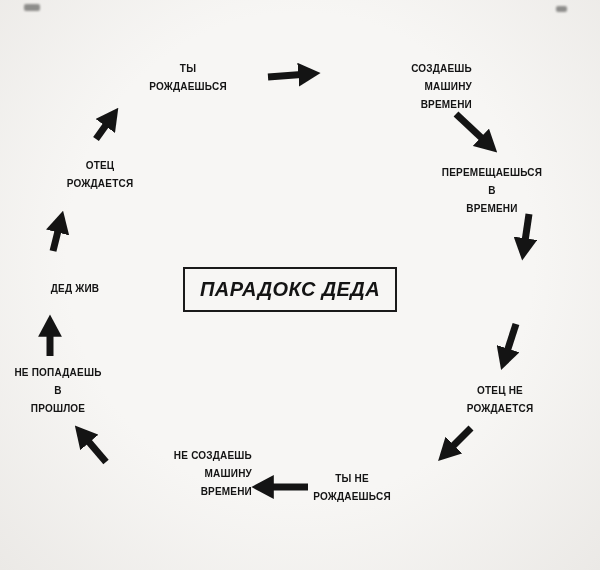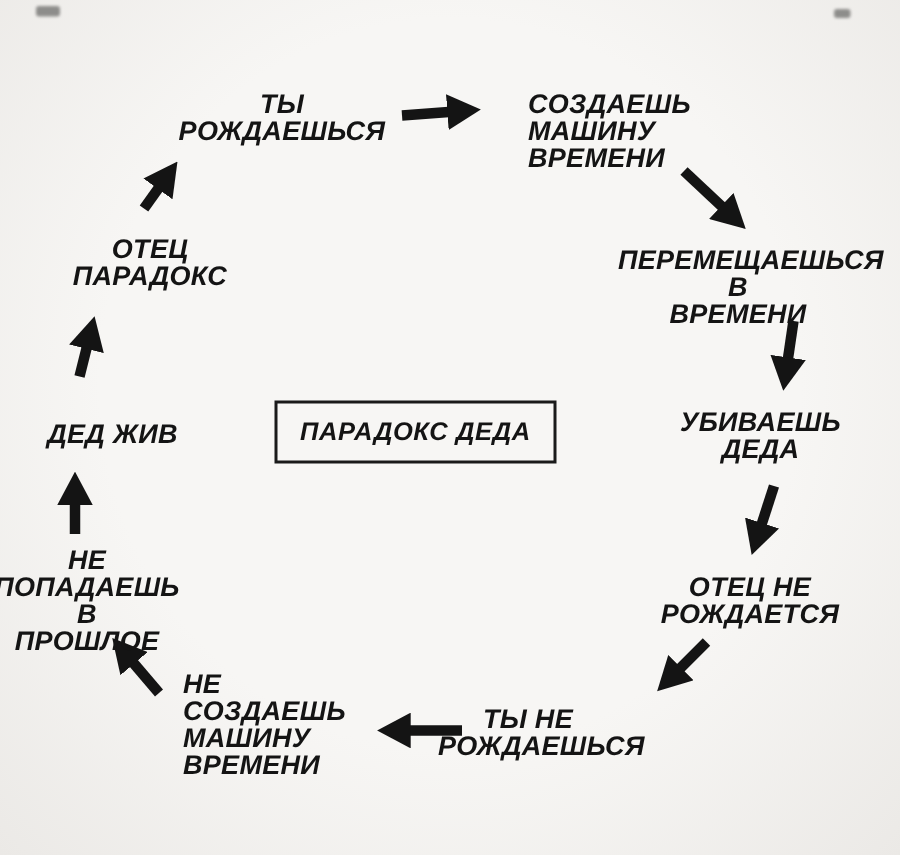--- a/index.html
+++ b/index.html
@@ -16,44 +16,43 @@
   }
   .arrows {
     position: absolute;
     left: 0; top: 0;
     width: 600px; height: 570px;
   }
   .node {
     position: absolute;
     white-space: pre-line;
     font-weight: bold;
-    font-size: 18px;
+    font-size: 10px;
     line-height: 18px;
     text-align: center;
     color: #141414;
     letter-spacing: 0.2px;
-    font-style: italic;
   }
-  .align-left { text-align: left; }
+  .align-left { text-align: right; }
   .n1  { left: 108px; top: 60px;  width: 160px; }
   .n2  { left: 352px; top: 60px;  width: 120px; }
   .n3  { left: 412px; top: 164px; width: 160px; }
   .n4  { left: 447px; top: 272px; width: 120px; }
   .n5  { left: 440px; top: 382px; width: 120px; }
   .n6  { left: 292px; top: 470px; width: 120px; }
   .n7  { left: 122px; top: 447px; width: 130px; }
   .n8  { left: -7px;  top: 364px; width: 130px; }
   .n9  { left: 15px;  top: 280px; width: 120px; }
   .n10 { left: 40px;  top: 157px; width: 120px; }
   .center-title {
     position: absolute;
     left: 183px; top: 267px;
     border: 2.5px solid #1a1a1a;
     padding: 9px 15px;
-    font-size: 17px;
+    font-size: 20px;
     font-style: italic;
     font-weight: bold;
     letter-spacing: 0.4px;
     color: #141414;
   }
   .artifact {
     position: absolute;
     background: #5a5a58;
     border-radius: 2px;
     filter: blur(1px);
@@ -86,34 +85,32 @@
   </svg>
 
   <div class="node n1">ТЫ
 РОЖДАЕШЬСЯ</div>
   <div class="node n2 align-left">СОЗДАЕШЬ
 МАШИНУ
 ВРЕМЕНИ</div>
   <div class="node n3">ПЕРЕМЕЩАЕШЬСЯ
 В
 ВРЕМЕНИ</div>
-  <div class="node n4">УБИВАЕШЬ
-ДЕДА</div>
   <div class="node n5">ОТЕЦ НЕ
 РОЖДАЕТСЯ</div>
   <div class="node n6">ТЫ НЕ
 РОЖДАЕШЬСЯ</div>
   <div class="node n7 align-left">НЕ СОЗДАЕШЬ
 МАШИНУ
 ВРЕМЕНИ</div>
   <div class="node n8">НЕ ПОПАДАЕШЬ
 В
 ПРОШЛОЕ</div>
   <div class="node n9">ДЕД ЖИВ</div>
   <div class="node n10">ОТЕЦ
-ПАРАДОКС</div>
+РОЖДАЕТСЯ</div>
 
   <div class="center-title">ПАРАДОКС ДЕДА</div>
 
   <div class="artifact a1"></div>
   <div class="artifact a2"></div>
 
 </div>
 
 </body></html>

